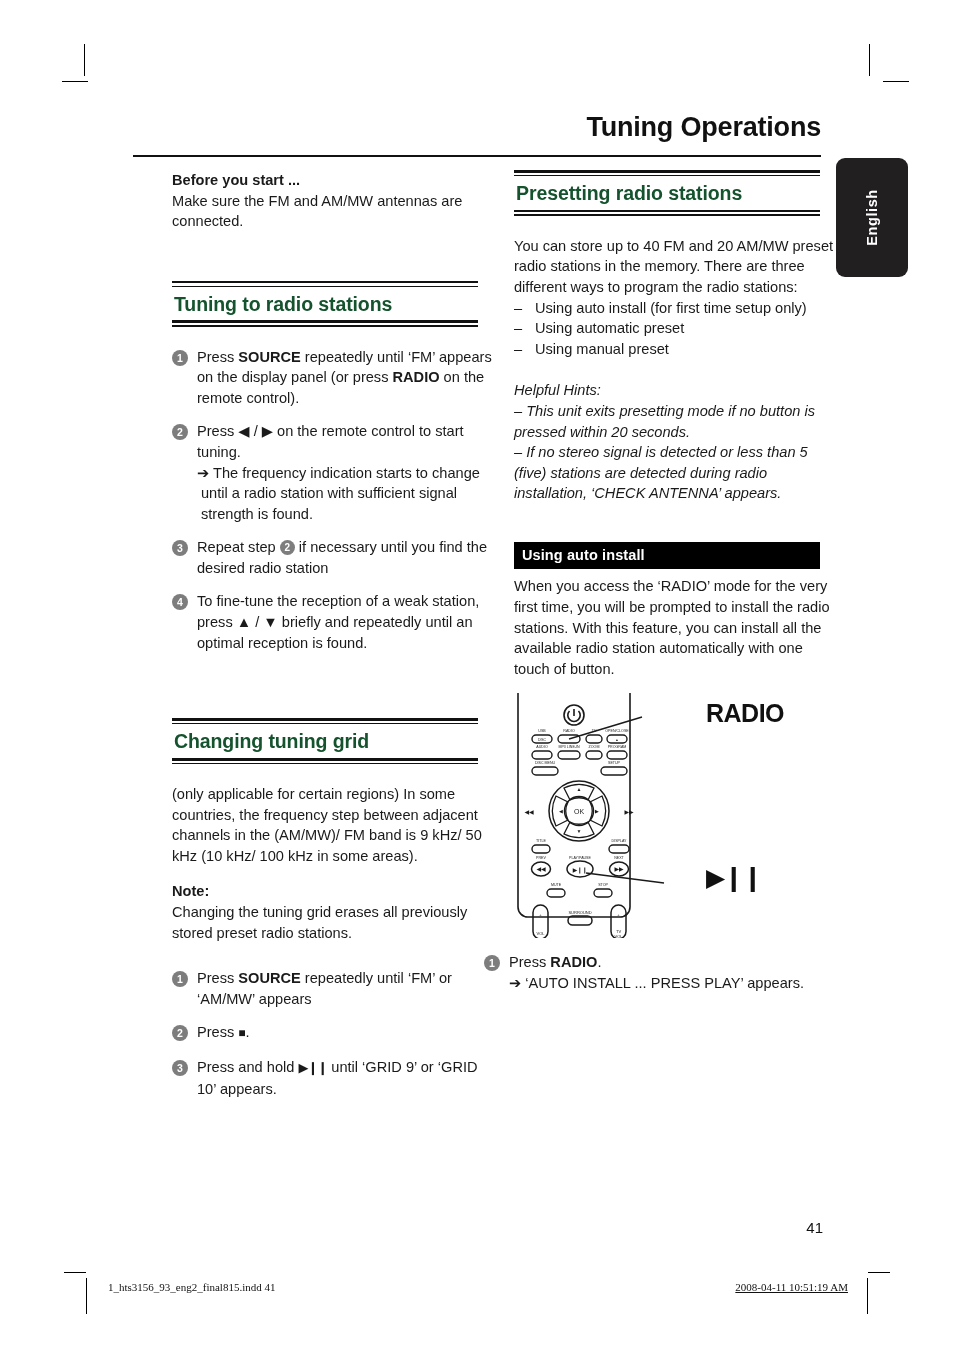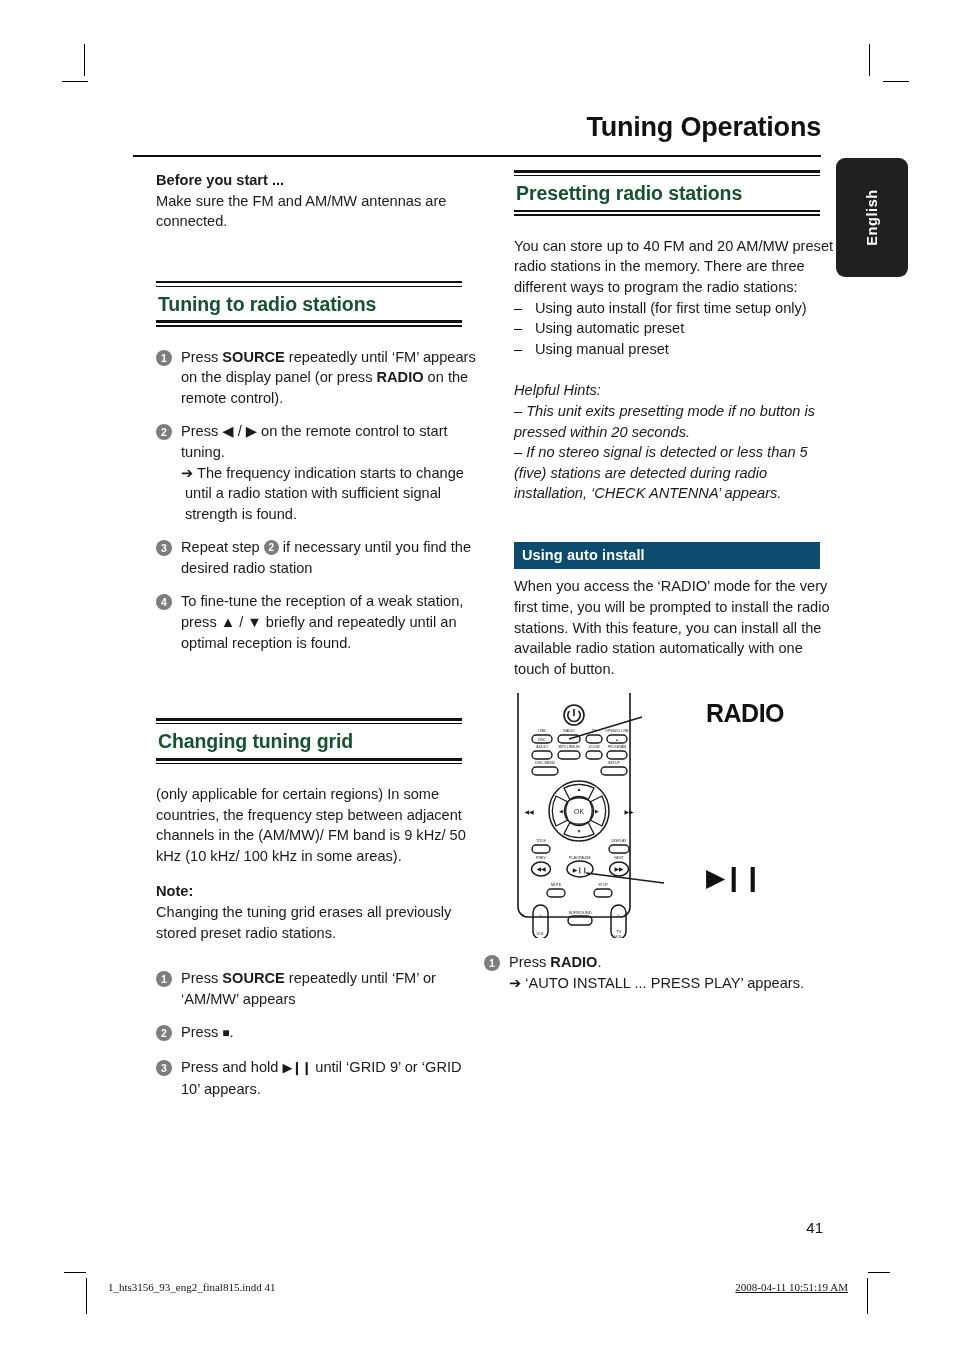--- a/index.html
+++ b/index.html
@@ -72,21 +72,21 @@
   }
 
   
   .col {
     position: absolute;
     top: 170px;
     width: 320px;
     font-size: 14.6px;
     line-height: 20.6px;
   }
-  .col-left  { left: 156px; }
+  .col-left  { left: 172px; }
   .col-right { left: 514px; }
 
   
   .sec-head { margin-bottom: 6px; }
   .sec-head .rule-pair-top,
   .sec-head .rule-pair-bot {
     width: 306px;
   }
   .rule-thick { height: 2.6px; background: #111; }
   .rule-thin  { height: 1.3px; background: #111; margin-top: 2.2px; }
@@ -156,21 +156,21 @@
     position: absolute;
     left: 0;
     top: 0;
   }
 
   
   .hints { font-style: italic; margin-bottom: 24px; }
 
   
   .gray-bar {
-    background: #0c4a6e;
+    background: #000000;
     color: #ffffff;
     font-weight: bold;
     font-size: 14.5px;
     padding: 3px 0 4px 8px;
     width: 298px;
     margin-bottom: 7px;
     letter-spacing: 0.1px;
   }
 
   

